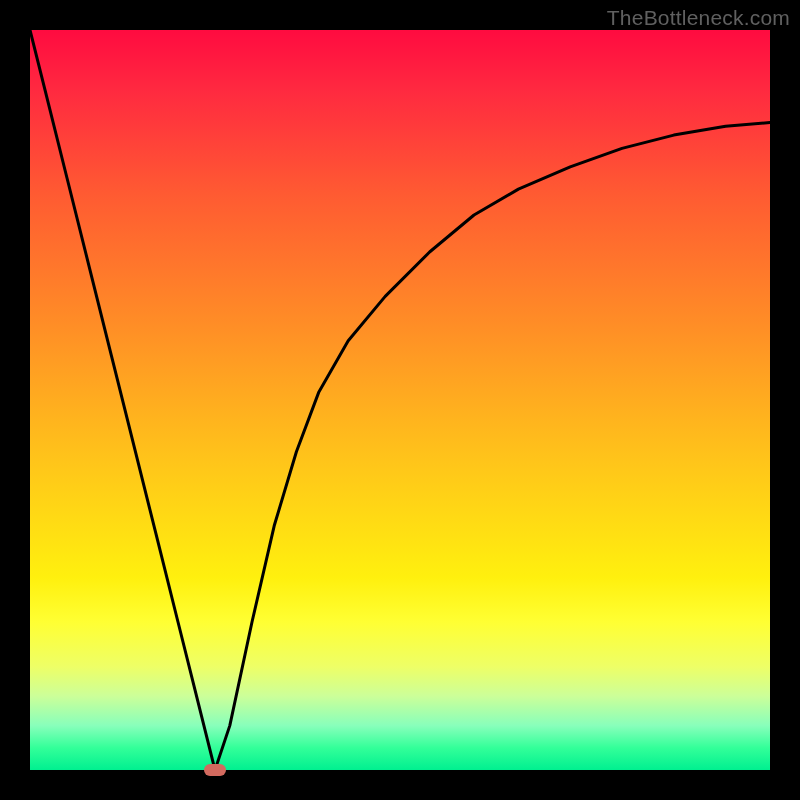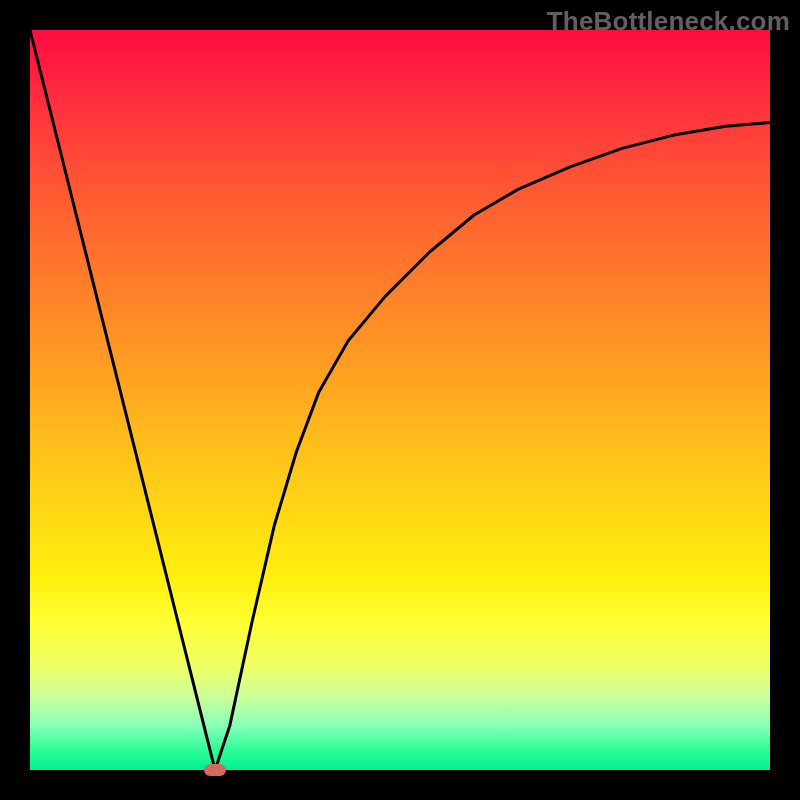--- a/index.html
+++ b/index.html
@@ -53,23 +53,23 @@
     height: 12px;
     border-radius: 6px;
     background: #d36a5f;
     transform: translate(-50%, -50%);
   }
   .watermark {
     position: absolute;
     top: 6px;
     right: 10px;
     color: #606060;
-    font-size: 26px;
+    font-size: 21px;
     letter-spacing: 0.2px;
-    font-weight: 700;
+    font-weight: 400;
   }
 </style>
 </head>
 <body>
 
 <div class="frame">
 
   <div class="plot-area"></div>
 
   <svg class="curve-svg" viewBox="0 0 740 740" preserveAspectRatio="none">

